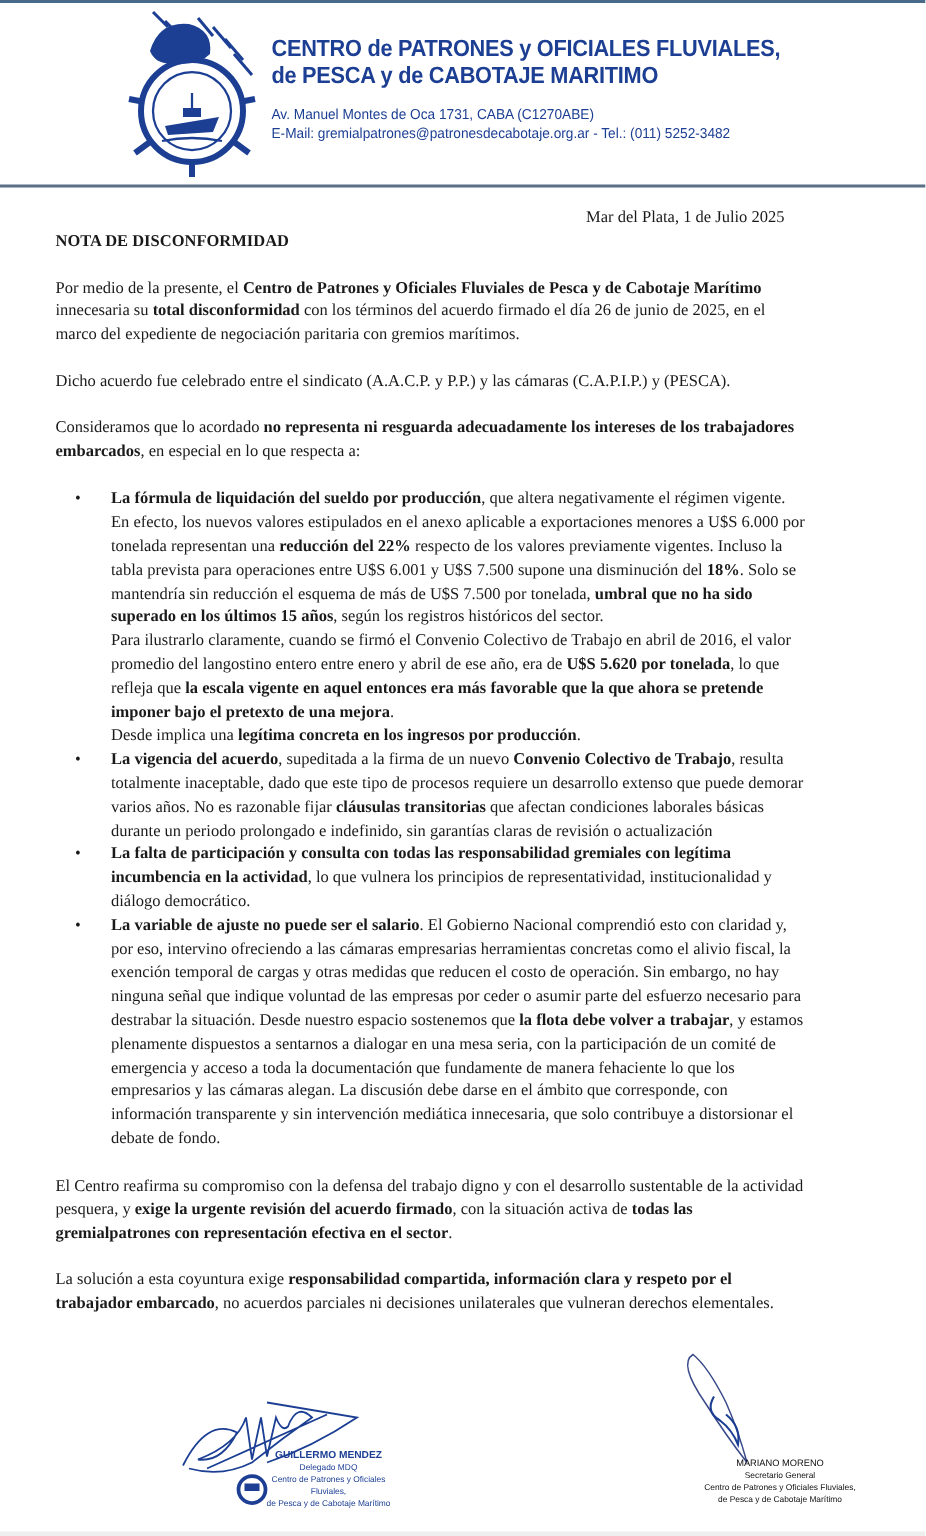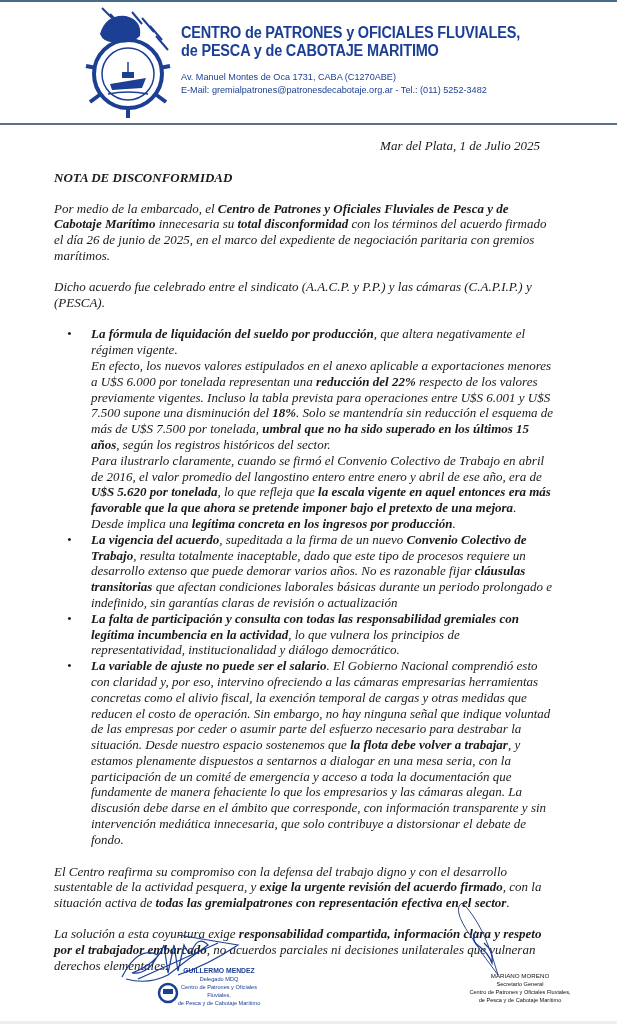--- a/index.html
+++ b/index.html
@@ -6,23 +6,23 @@
   body { width: 617px; height: 1024px; position: relative; overflow: hidden; font-family: "Liberation Serif", serif; color: #1a1a1a; }
   .top-rule { position: absolute; left: 0; top: 0; width: 617px; height: 2px; background: #4a6a8a; }
   .header { position: absolute; left: 0; top: 0; width: 617px; height: 124px; }
   .logo { position: absolute; left: 82px; top: 4px; width: 92px; height: 116px; }
   .org { position: absolute; left: 181px; top: 24px; color: #1c3f94; font-family: "Liberation Sans", sans-serif; }
   .org-name { font-weight: bold; font-size: 15.6px; line-height: 18px; letter-spacing: -0.2px; transform: scaleX(0.93); transform-origin: left; white-space: nowrap; }
   .org-sub { font-size: 8px; margin-top: 9px; letter-spacing: 0.2px; }
   .org-addr { font-size: 9.6px; margin-top: 10px; line-height: 13px; white-space: nowrap; transform: scaleX(0.95); transform-origin: left; }
   .header-rule { position: absolute; left: 0; top: 123px; width: 617px; height: 2px; background: #5b6f86; }
 
-  .doc { position: absolute; left: 54px; top: 130px; width: 500px; font-size: 13px; line-height: 15.8px; font-style: italic; }
+  .doc { position: absolute; left: 37px; top: 130px; width: 500px; font-size: 11px; line-height: 15.8px; }
   .date { text-align: right; margin: 8px 0 0 0; padding-right: 14px; }
-  .title { font-weight: bold; margin-top: 16px; }
+  .title { font-weight: bold; }
   p { margin: 0; }
   .para { margin-top: 15px; }
   b { font-weight: bold; }
   ul { margin: 16px 0 0 0; padding-left: 37px; list-style: none; }
   li { position: relative; }
   li::before { content: "•"; position: absolute; left: -24px; top: 0; }
 
   .sig-left { position: absolute; left: 118px; top: 915px; width: 150px; height: 95px; }
   .sig-right { position: absolute; left: 440px; top: 895px; width: 160px; height: 110px; }
   .sig-caption { position: absolute; font-family: "Liberation Sans", sans-serif; color: #1c3f94; text-align: center; line-height: 8px; }
@@ -68,24 +68,25 @@
     <div class="org-addr">Av. Manuel Montes de Oca 1731, CABA (C1270ABE)</div>
     <div class="org-addr" style="margin-top:0">E-Mail: gremialpatrones@patronesdecabotaje.org.ar - Tel.: (011) 5252-3482</div>
   </div>
 </div>
 <div class="header-rule"></div>
 
 <div class="doc">
   <p class="date">Mar del Plata, 1 de Julio 2025</p>
   <p class="title">NOTA DE DISCONFORMIDAD</p>
 
-  <p class="para"><span>Por medio de la embarcado, el </span><b>Centro de Patrones y Oficiales Fluviales de Pesca y de Cabotaje Marítimo</b><span> innecesaria su </span><b>total disconformidad</b><span> con los términos del acuerdo firmado el día 26 de junio de 2025, en el marco del expediente de negociación paritaria con gremios marítimos.</span></p>
+  <p class="para"><span>Por medio de la presente, el </span><b>Centro de Patrones y Oficiales Fluviales de Pesca y de Cabotaje Marítimo</b><span> innecesaria su </span><b>total disconformidad</b><span> con los términos del acuerdo firmado el día 26 de junio de 2025, en el marco del expediente de negociación paritaria con gremios marítimos.</span></p>
 
   <p class="para">Dicho acuerdo fue celebrado entre el sindicato (A.A.C.P. y P.P.) y las cámaras (C.A.P.I.P.) y (PESCA).</p>
 
+  <p class="para"><span>Consideramos que lo acordado </span><b>no representa ni resguarda adecuadamente los intereses de los trabajadores embarcados</b><span>, en especial en lo que respecta a:</span></p>
 
   <ul>
     <li>
       <b>La fórmula de liquidación del sueldo por producción</b><span>, que altera negativamente el régimen vigente.</span><br>
       <span>En efecto, los nuevos valores estipulados en el anexo aplicable a exportaciones menores a U$S 6.000 por tonelada representan una </span><b>reducción del 22%</b><span> respecto de los valores previamente vigentes. Incluso la tabla prevista para operaciones entre U$S 6.001 y U$S 7.500 supone una disminución del </span><b>18%</b><span>. Solo se mantendría sin reducción el esquema de más de U$S 7.500 por tonelada, </span><b>umbral que no ha sido superado en los últimos 15 años</b><span>, según los registros históricos del sector.</span><br>
       <span>Para ilustrarlo claramente, cuando se firmó el Convenio Colectivo de Trabajo en abril de 2016, el valor promedio del langostino entero entre enero y abril de ese año, era de </span><b>U$S 5.620 por tonelada</b><span>, lo que refleja que </span><b>la escala vigente en aquel entonces era más favorable que la que ahora se pretende imponer bajo el pretexto de una mejora</b><span>.</span><br>
       <span>Desde implica una </span><b>legítima concreta en los ingresos por producción</b><span>.</span>
     </li>
     <li>
       <b>La vigencia del acuerdo</b><span>, supeditada a la firma de un nuevo </span><b>Convenio Colectivo de Trabajo</b><span>, resulta totalmente inaceptable, dado que este tipo de procesos requiere un desarrollo extenso que puede demorar varios años. No es razonable fijar </span><b>cláusulas transitorias</b><span> que afectan condiciones laborales básicas durante un periodo prolongado e indefinido, sin garantías claras de revisión o actualización</span>

